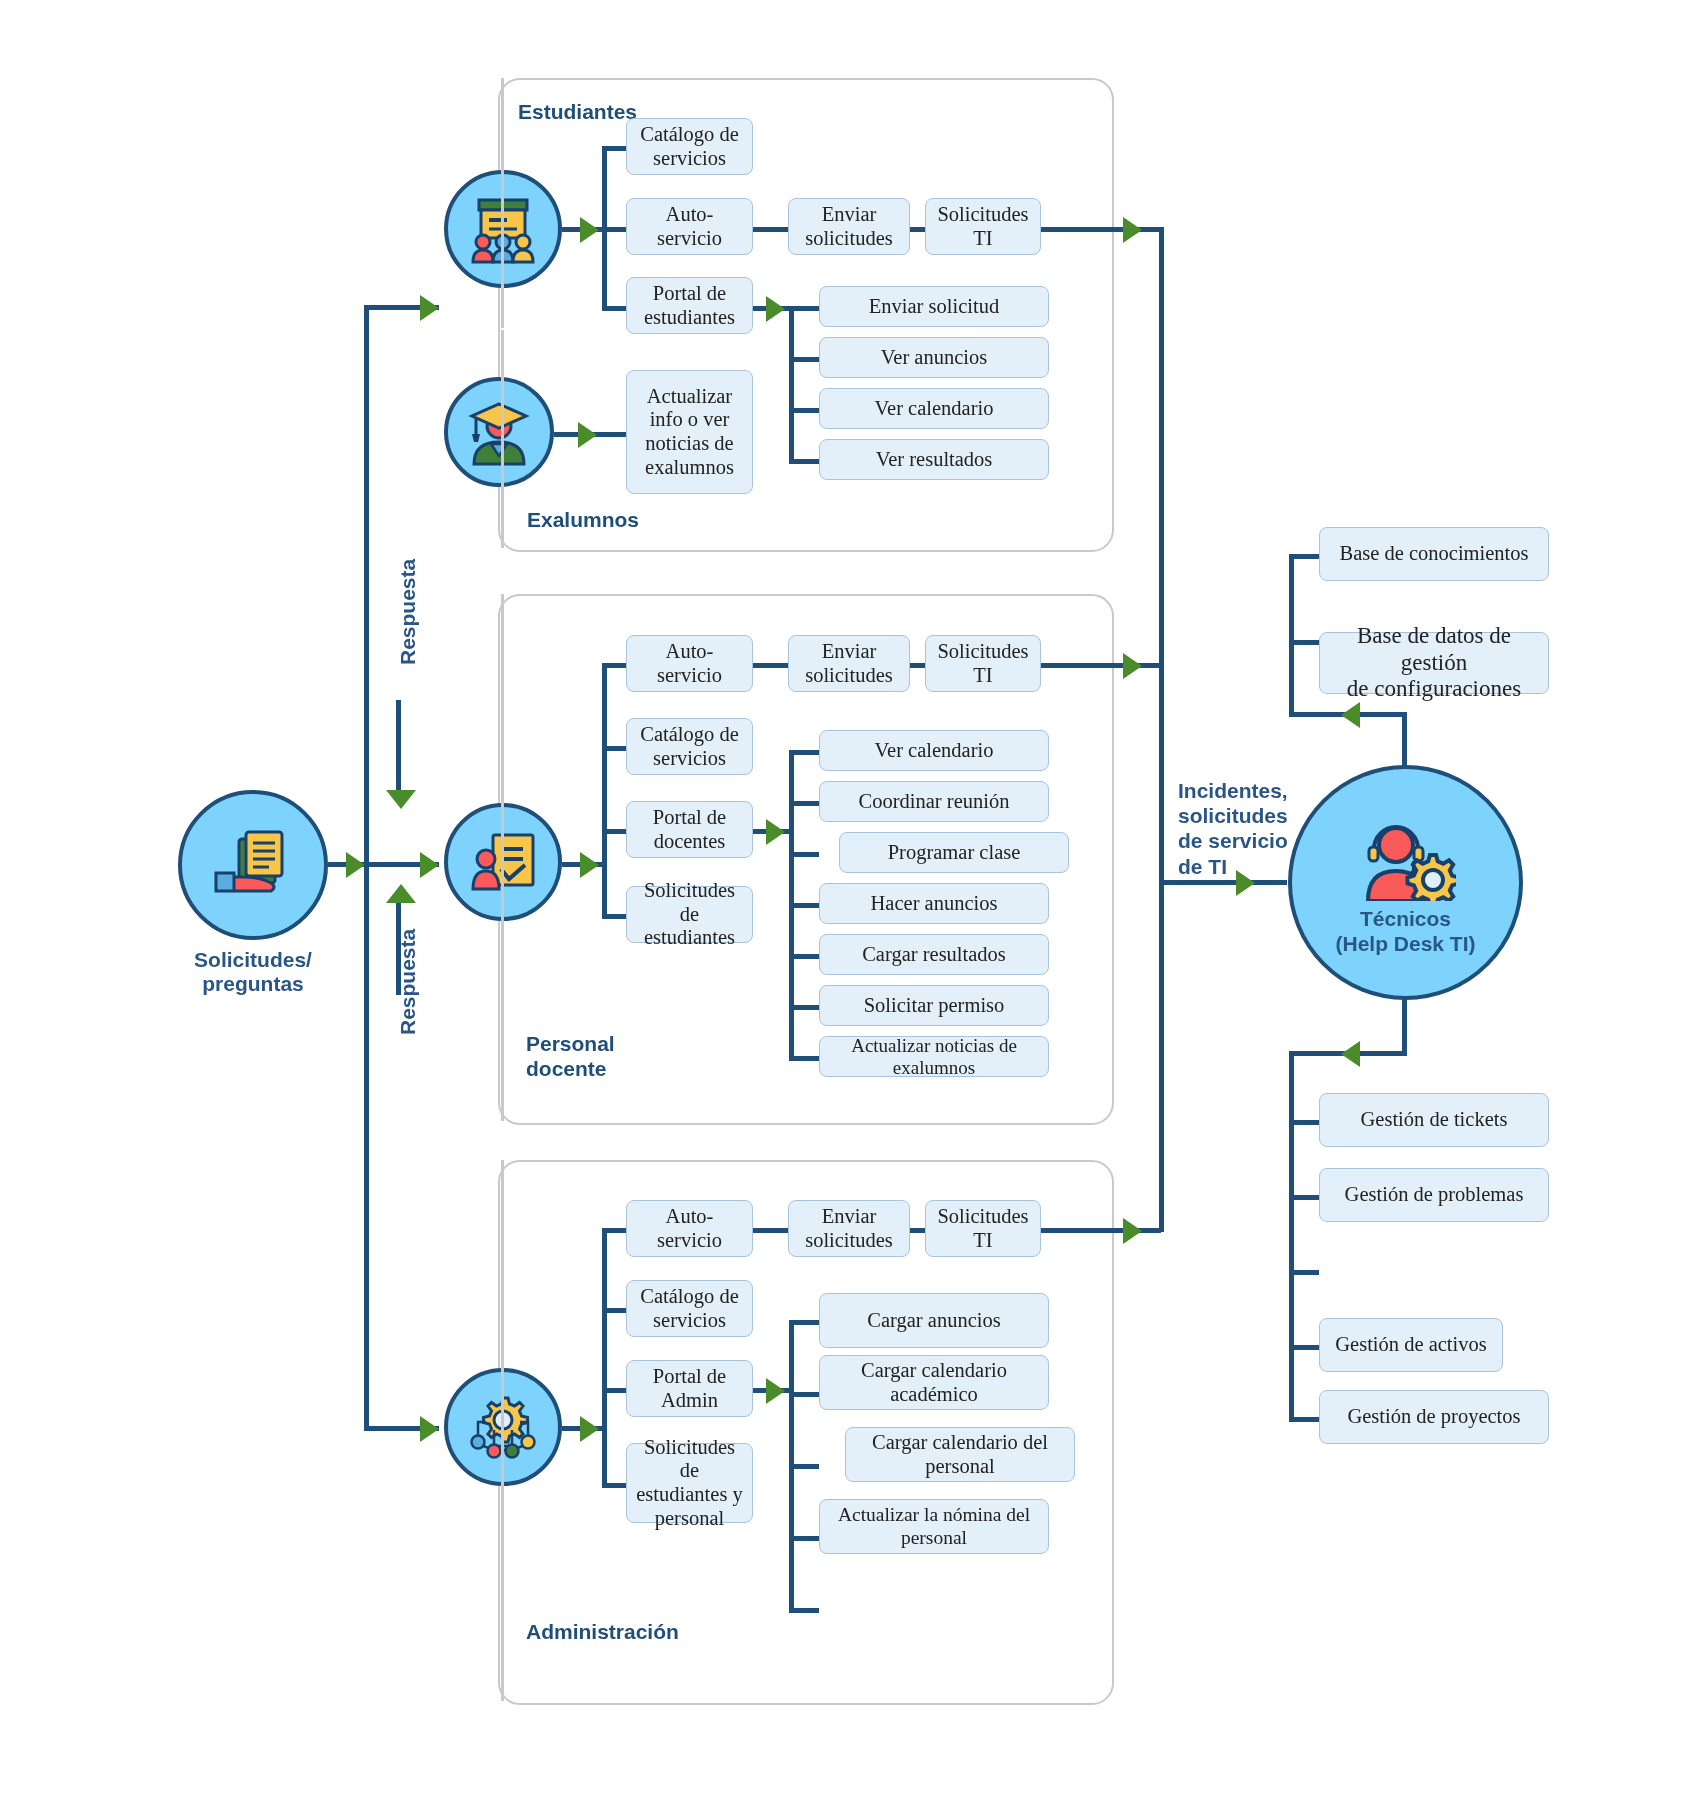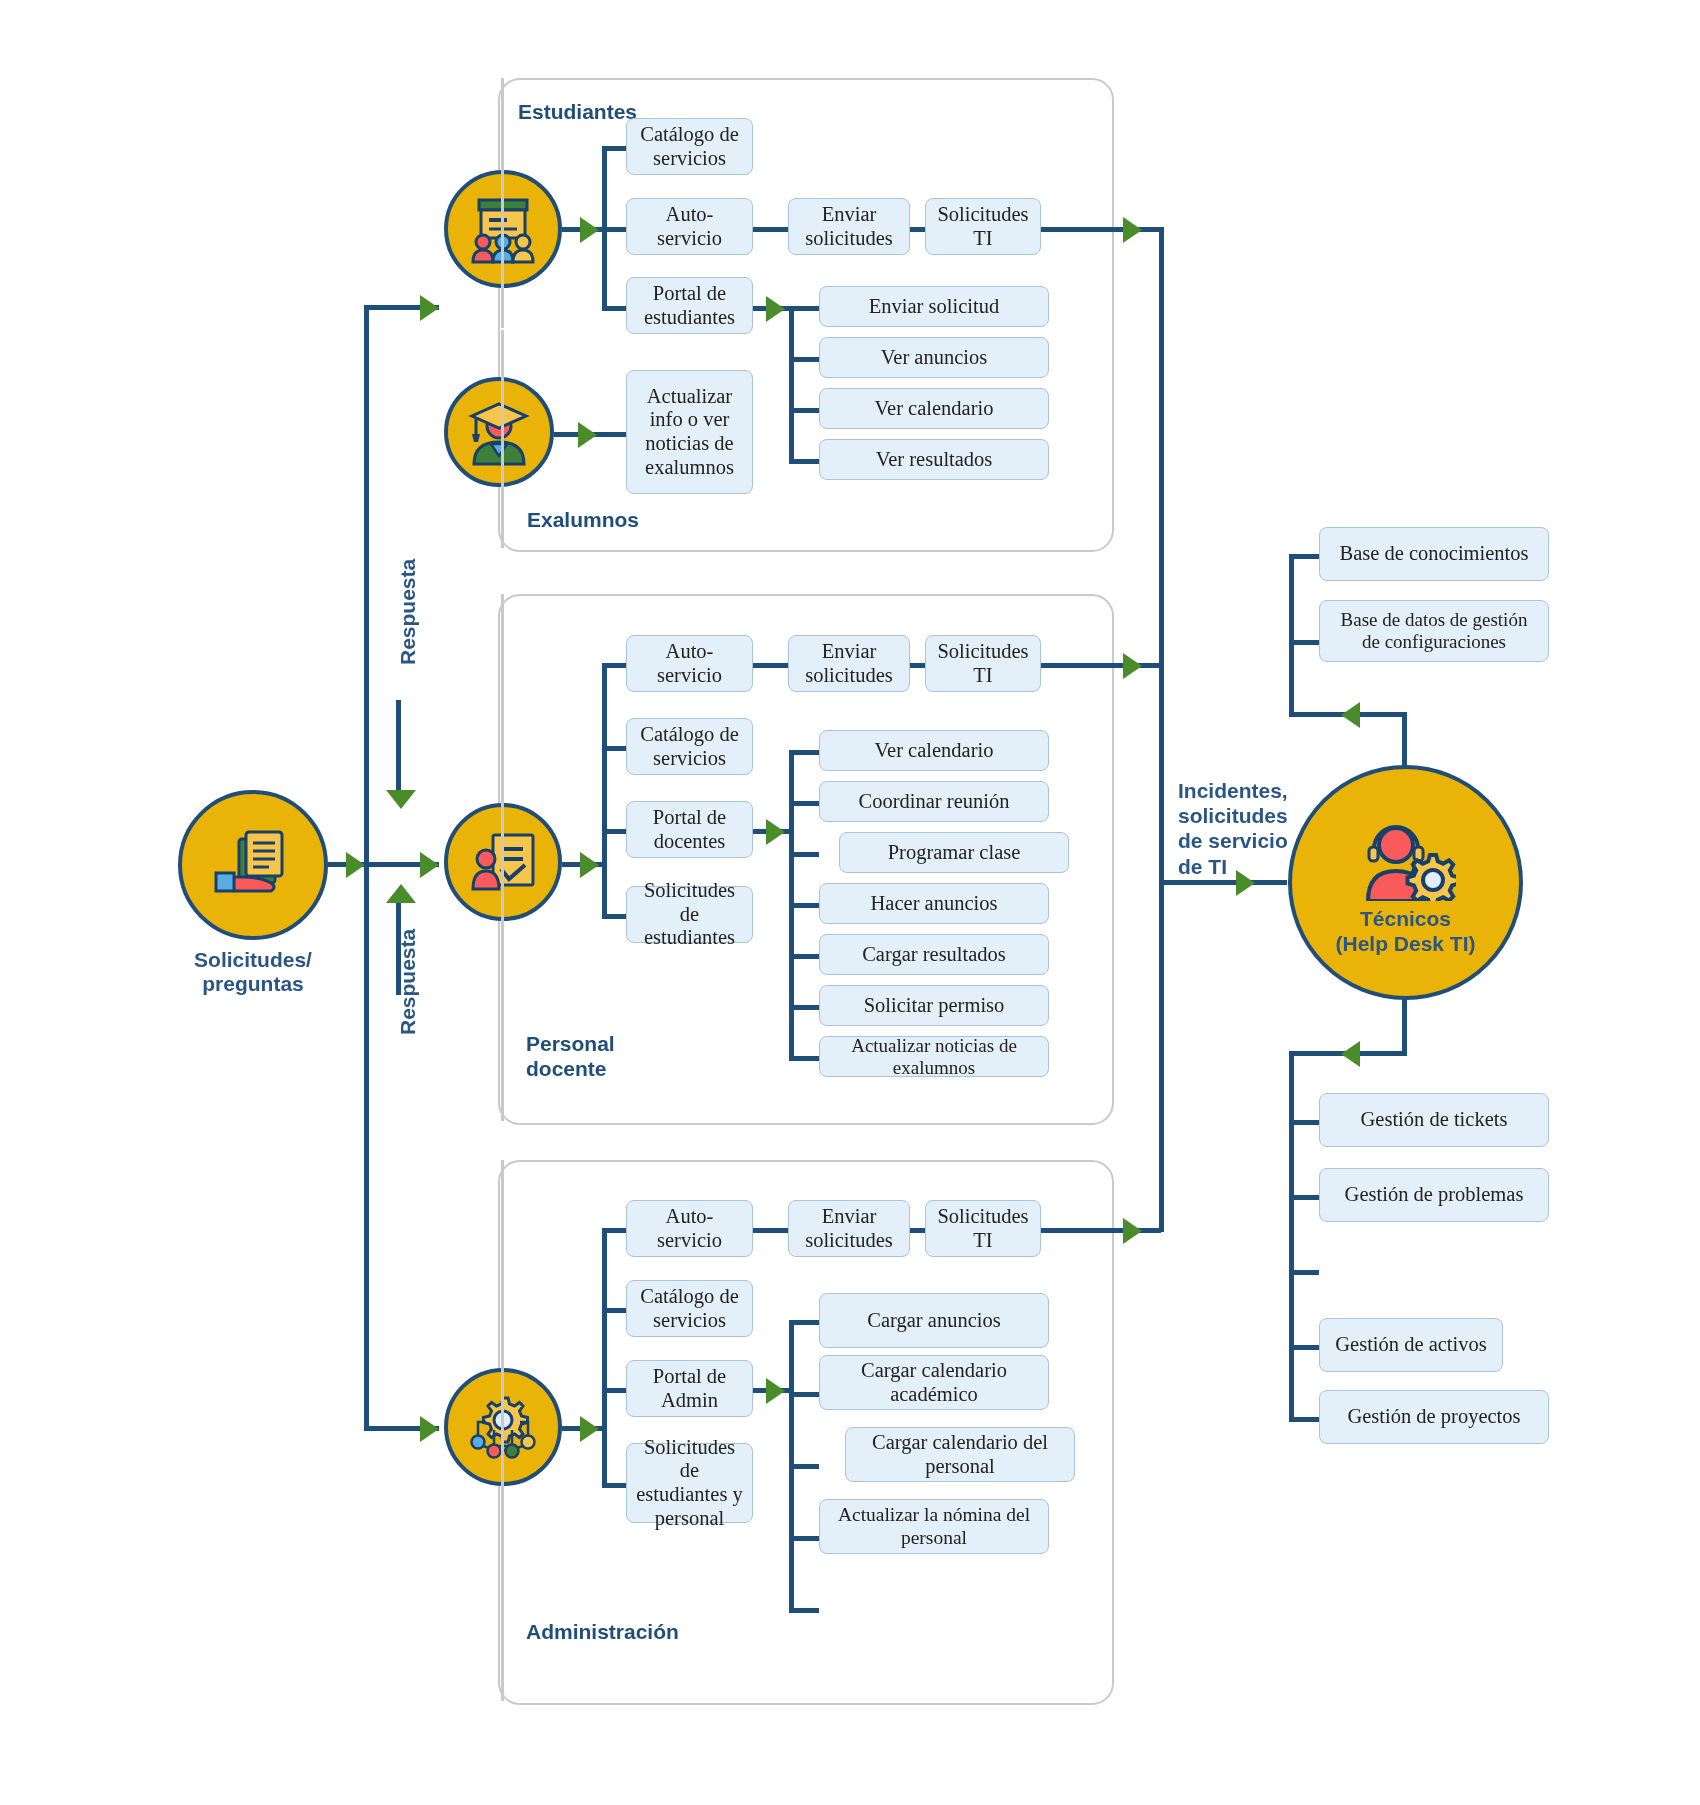--- a/index.html
+++ b/index.html
@@ -10,21 +10,21 @@
   .group{position:absolute;border:2px solid #c9c9c9;border-radius:22px;background:transparent;}
   .group-label{position:absolute;font-family:"Liberation Sans",sans-serif;color:#1f4e79;
     font-size:21px;font-weight:600;background:#fff;padding:0 6px;white-space:nowrap;}
 
   
   .box{position:absolute;box-sizing:border-box;background:#e3eff9;border:1.5px solid #a8c4dd;
     border-radius:8px;display:flex;align-items:center;justify-content:center;text-align:center;
     font-family:"Liberation Serif",serif;font-size:20.5px;color:#222;line-height:1.15;padding:2px 6px;}
 
   
-  .circle{position:absolute;border-radius:50%;background:#eab308;border:4px solid #1f4e79;
+  .circle{position:absolute;border-radius:50%;background:#7dd3fc;border:4px solid #1f4e79;
     display:flex;align-items:center;justify-content:center;flex-direction:column;box-sizing:border-box;}
   .circle-label{position:absolute;font-family:"Liberation Sans",sans-serif;color:#2a5685;
     font-size:21px;font-weight:600;text-align:center;line-height:1.15;white-space:pre-line;}
   .circle-inner-label{font-family:"Liberation Sans",sans-serif;color:#2a5685;font-size:21px;
     font-weight:600;text-align:center;line-height:1.15;white-space:pre-line;margin-top:6px;}
 
   
   .ln{position:absolute;background:#1f4e79;}
   .lnh{height:5px;}
   .lnv{width:5px;}
@@ -343,21 +343,21 @@
   <div class="ln lnv" style="left:1402px;top:712px;height:55px;"></div>
   <div class="ln lnh" style="left:1289px;top:712px;width:118px;"></div>
   <div class="arrow arrow-l" style="left:1341px;top:702px;"></div>
   <div class="ln lnv" style="left:1289px;top:554px;height:160px;"></div>
   <div class="ln lnh" style="left:1289px;top:554px;width:30px;"></div>
   <div class="ln lnh" style="left:1289px;top:640px;width:30px;"></div>
 
   <div class="box" style="left:1319px;top:527px;width:230px;height:54px;">
       <span>Base de conocimientos</span>
     </div>
-  <div class="box" style="left:1319px;top:600px;width:230px;height:62px;white-space:pre-line;font-size:19px;"><span>Base de datos de gestión
+  <div class="box" style="left:1319px;top:632px;width:230px;height:62px;white-space:pre-line;font-size:23px;"><span>Base de datos de gestión
 de configuraciones</span></div>
 
   <div class="ln lnv" style="left:1402px;top:999px;height:55px;"></div>
   <div class="ln lnh" style="left:1289px;top:1051px;width:118px;"></div>
   <div class="arrow arrow-l" style="left:1341px;top:1041px;"></div>
   <div class="ln lnv" style="left:1289px;top:1051px;height:367px;"></div>
   <div class="ln lnh" style="left:1289px;top:1120px;width:30px;"></div>
   <div class="ln lnh" style="left:1289px;top:1195px;width:30px;"></div>
   <div class="ln lnh" style="left:1289px;top:1270px;width:30px;"></div>
   <div class="ln lnh" style="left:1289px;top:1345px;width:30px;"></div>

